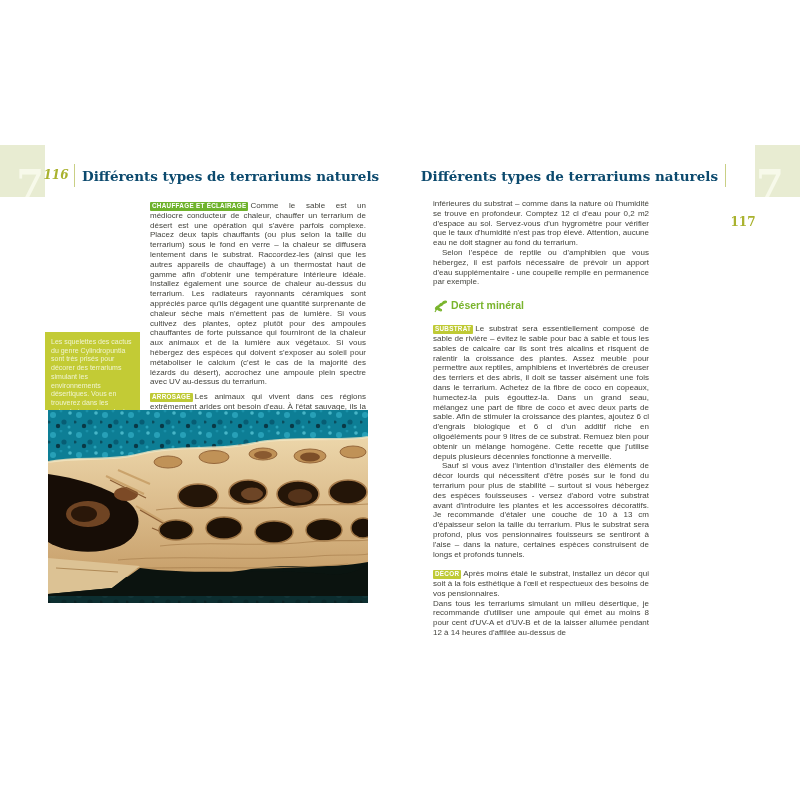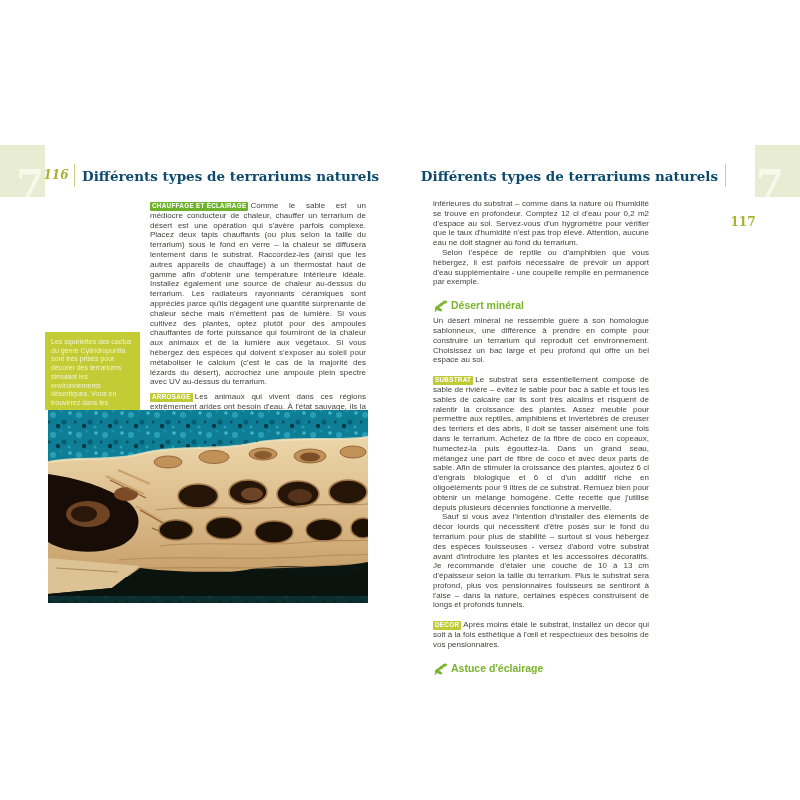--- a/index.html
+++ b/index.html
@@ -170,38 +170,26 @@
         <g fill="#79b42c" stroke="#79b42c">
           <path d="M2,12 C4,8 7,5 12,2" fill="none" stroke-width="1.1"></path>
           <ellipse cx="4.3" cy="7.6" rx="2.4" ry="1.1" transform="rotate(-40 4.3 7.6)"></ellipse>
           <ellipse cx="8" cy="4.6" rx="2.4" ry="1.1" transform="rotate(-30 8 4.6)"></ellipse>
           <ellipse cx="11.6" cy="2.2" rx="2" ry="1" transform="rotate(-20 11.6 2.2)"></ellipse>
           <ellipse cx="6.6" cy="9.6" rx="2.2" ry="1" transform="rotate(20 6.6 9.6)"></ellipse>
         </g>
       </svg>
       <span>Désert minéral</span>
     </div>
-    <p>Un désert minéral ne ressemble guère à son homologue sablonneux, une différence à prendre en compte pour construire un terrarium qui reproduit cet environnement. Choisissez un bac large et peu profond qui offre un bel espace au sol.</p>
 
     <p class="gap" style="margin-top:10px;">
       <span class="inline-label yellow">Substrat</span><span>Le substrat sera essentiellement composé de sable de rivière – évitez le sable pour bac à sable et tous les sables de calcaire car ils sont très alcalins et risquent de ralentir la croissance des plantes. Assez meuble pour permettre aux reptiles, amphibiens et invertébrés de creuser des terriers et des abris, il doit se tasser aisément une fois dans le terrarium. Achetez de la fibre de coco en copeaux, humectez-la puis égouttez-la. Dans un grand seau, mélangez une part de fibre de coco et avec deux parts de sable. Afin de stimuler la croissance des plantes, ajoutez 6 cl d'engrais biologique et 6 cl d'un additif riche en oligoéléments pour 9 litres de ce substrat. Remuez bien pour obtenir un mélange homogène. Cette recette que j'utilise depuis plusieurs décennies fonctionne à merveille.</span>
     </p>
     <p class="indent">Sauf si vous avez l'intention d'installer des éléments de décor lourds qui nécessitent d'être posés sur le fond du terrarium pour plus de stabilité – surtout si vous hébergez des espèces fouisseuses - versez d'abord votre substrat avant d'introduire les plantes et les accessoires décoratifs. Je recommande d'étaler une couche de 10 à 13 cm d'épaisseur selon la taille du terrarium. Plus le substrat sera profond, plus vos pensionnaires fouisseurs se sentiront à l'aise – dans la nature, certaines espèces construisent de longs et profonds tunnels.</p>
 
     <p class="gap" style="margin-top:10px;">
       <span class="inline-label yellow">Décor</span><span>Après moins étalé le substrat, installez un décor qui soit à la fois esthétique à l'œil et respectueux des besoins de vos pensionnaires.</span>
     </p>
 
-    <div class="section-head">
-      <svg class="leaf" width="14" height="13" viewBox="0 0 14 13">
-        <g fill="#79b42c" stroke="#79b42c">
-          <path d="M2,12 C4,8 7,5 12,2" fill="none" stroke-width="1.1"></path>
-          <ellipse cx="4.3" cy="7.6" rx="2.4" ry="1.1" transform="rotate(-40 4.3 7.6)"></ellipse>
-          <ellipse cx="8" cy="4.6" rx="2.4" ry="1.1" transform="rotate(-30 8 4.6)"></ellipse>
-          <ellipse cx="11.6" cy="2.2" rx="2" ry="1" transform="rotate(-20 11.6 2.2)"></ellipse>
-          <ellipse cx="6.6" cy="9.6" rx="2.2" ry="1" transform="rotate(20 6.6 9.6)"></ellipse>
-        </g>
-      </svg>
-      <span>Astuce d'éclairage</span>
-    </div>
+    <p>Dans tous les terrariums simulant un milieu désertique, je recommande d'utiliser une ampoule qui émet au moins 8 pour cent d'UV-A et d'UV-B et de la laisser allumée pendant 12 à 14 heures d'affilée au-dessus de</p>
   </div>
 
 </div>
 
 </body></html>

